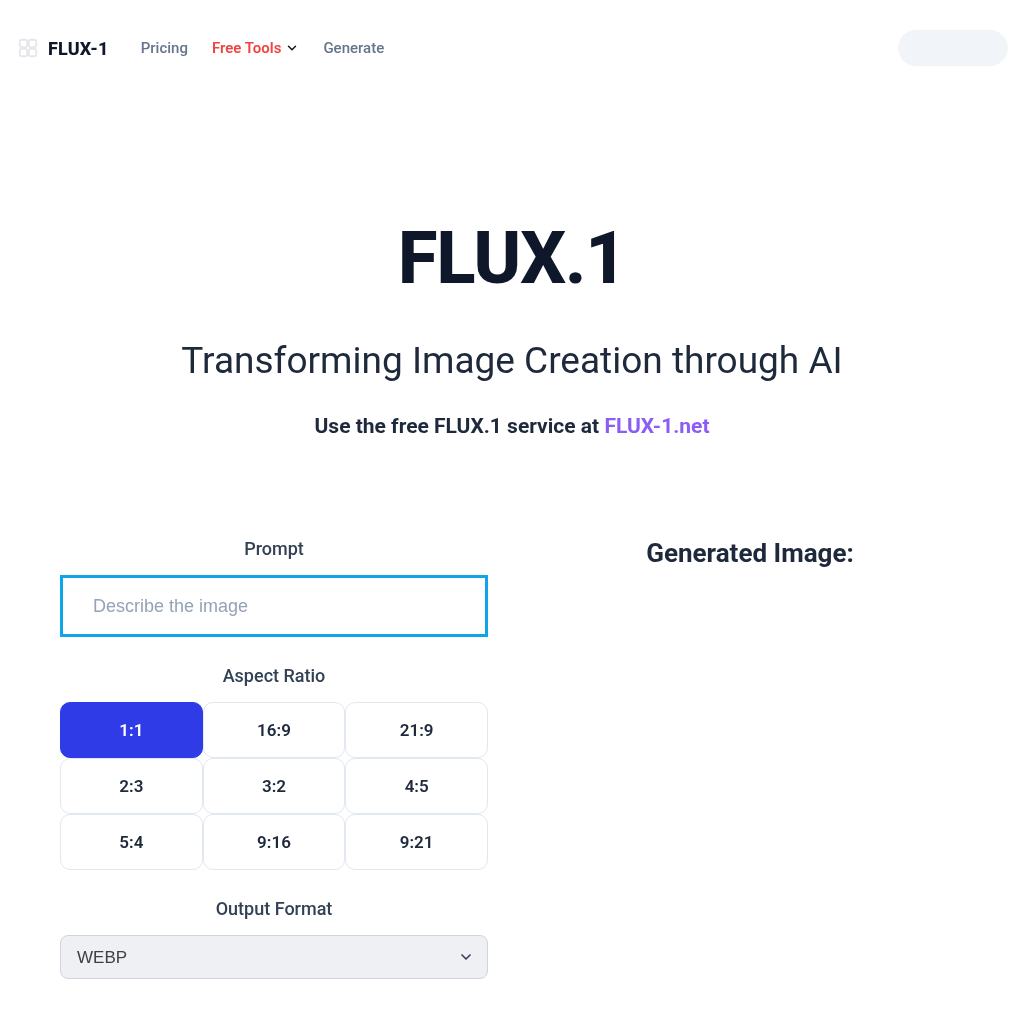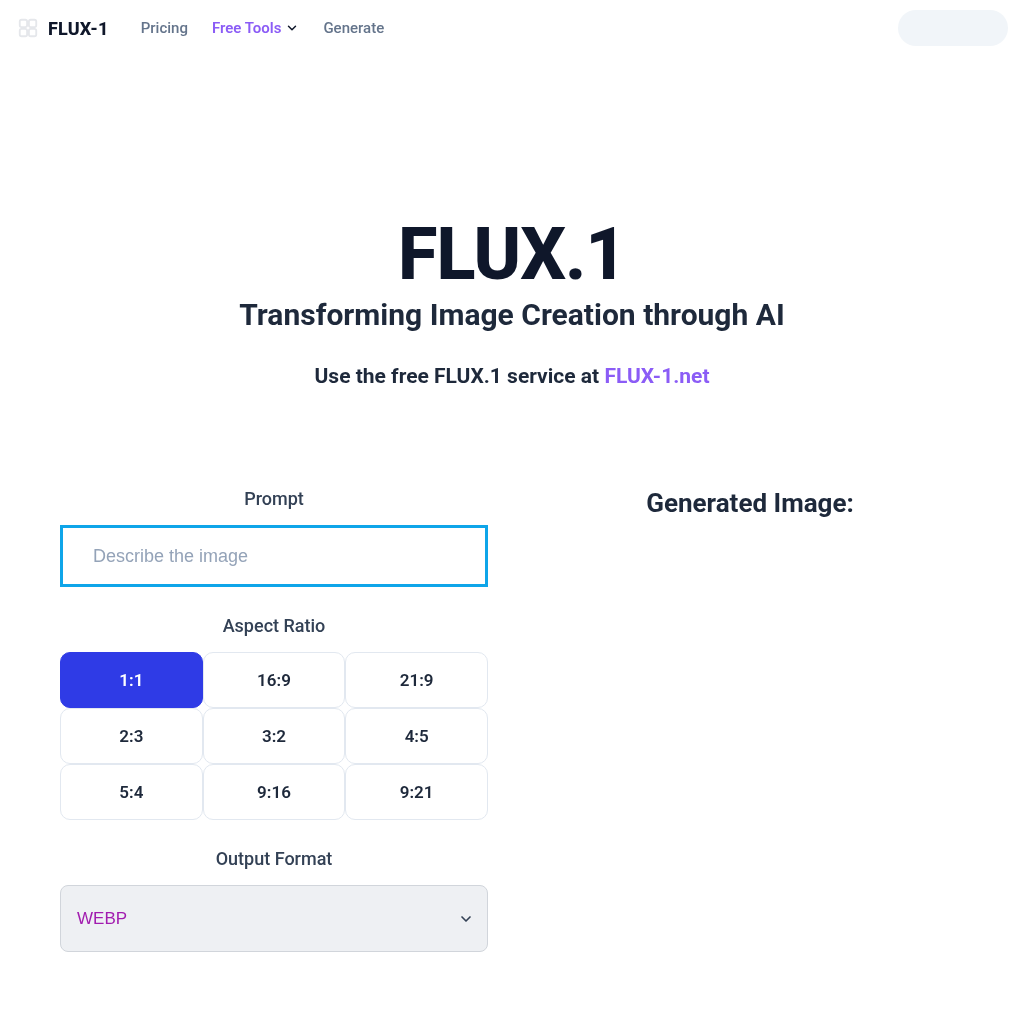--- a/index.html
+++ b/index.html
@@ -9,21 +9,21 @@
   color: #0f172a;
   width: 1024px;
   height: 1024px;
   overflow: hidden;
 }
 
 
 .header {
   display: flex;
   align-items: center;
-  padding: 10px 16px;
+  padding: 30px 16px;
   gap: 8px;
 }
 .logo-group {
   display: flex;
   align-items: center;
   gap: 8px;
 }
 .logo-icon {
   width: 24px;
   height: 24px;
@@ -43,21 +43,21 @@
   gap: 24px;
   margin-left: 24px;
 }
 .nav-link {
   font-size: 15px;
   font-weight: 500;
   color: #64748b;
   cursor: pointer;
 }
 .nav-link.active {
-  color: #8b5cf6;
+  color: #ef4444;
   font-weight: 600;
 }
 .nav-dropdown {
   display: inline-flex;
   align-items: center;
   gap: 4px;
 }
 .chevron {
   width: 14px;
   height: 14px;
@@ -78,25 +78,25 @@
 .hero {
   text-align: center;
   padding-top: 120px;
   padding-bottom: 40px;
 }
 .hero-title {
   font-size: 72px;
   font-weight: 800;
   letter-spacing: -1px;
   color: #0f172a;
-  margin-top: 36px;
 }
 .hero-sub {
-  font-size: 30px;
-  font-weight: 700;
+  margin-top: 38px;
+  font-size: 37px;
+  font-weight: 400;
   color: #1e293b;
 }
 .hero-cta {
   margin-top: 32px;
   font-size: 21px;
   font-weight: 700;
   color: #1e293b;
 }
 .hero-link {
   color: #8b5cf6;
@@ -155,28 +155,28 @@
   justify-content: center;
 }
 .ratio-btn.selected {
   background: #2f3be6;
   border-color: #2f3be6;
   color: #ffffff;
 }
 
 .select {
   width: 100%;
-  height: 67px;
+  height: 44px;
   border: 1px solid #d1d5db;
   border-radius: 8px;
   background: #eef0f3;
   padding: 0 16px;
   font-size: 17px;
   font-weight: 500;
-  color: #a21caf;
+  color: #404040;
   appearance: none;
   -webkit-appearance: none;
   cursor: pointer;
 }
 .select-wrap {
   position: relative;
 }
 .select-caret {
   position: absolute;
   right: 14px;

